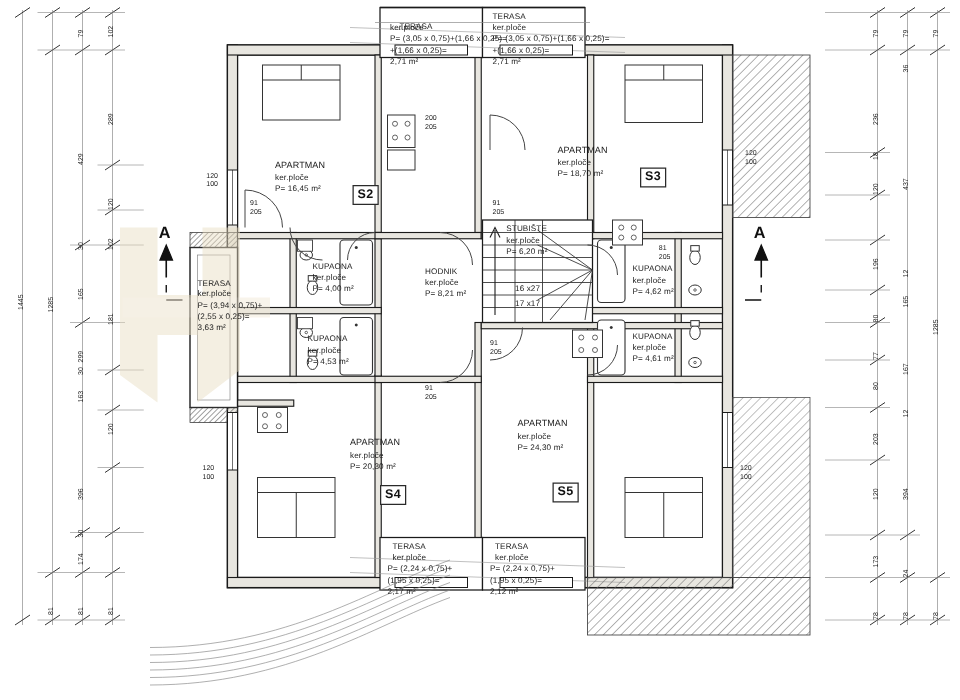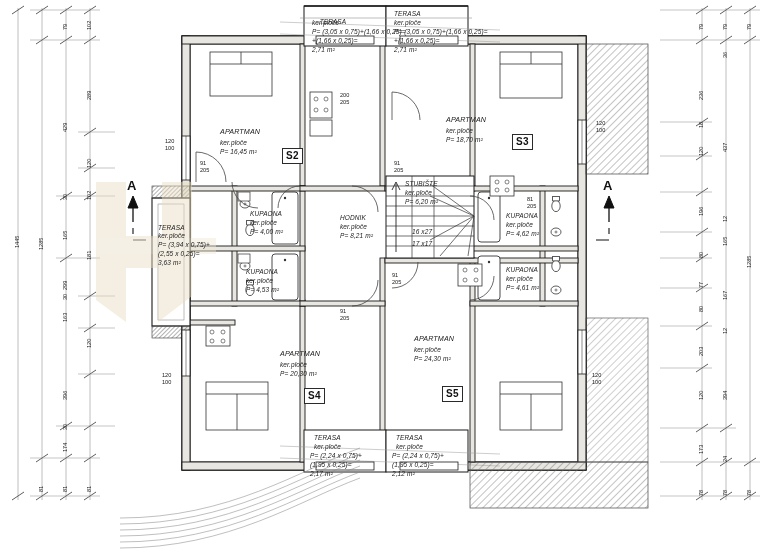--- a/index.html
+++ b/index.html
@@ -6,21 +6,21 @@
   body{
     font-family:"Liberation Sans", sans-serif;
     width:768px;height:560px;overflow:hidden;position:relative;
     color:#1a1a1a;
   }
   #plan{position:absolute;left:0;top:0;width:768px;height:560px;background:#fff;}
   .layer{position:absolute;left:0;top:0;width:768px;height:560px;}
 
   
   .lbl{position:absolute;font-size:6.5px;line-height:7.6px;color:#1b1b1b;
-       white-space:pre;letter-spacing:.1px;font-style:italic;}
+       white-space:pre;letter-spacing:.1px;}
   .lbl.big{font-size:7.2px;line-height:8.4px;}
   .dim{position:absolute;font-size:5.6px;line-height:6px;color:#202020;white-space:nowrap;}
   .dim.vert{transform-origin:0 0;transform:rotate(-90deg);}
   .tag{position:absolute;border:1px solid #2a2a2a;background:#fff;
        font-size:10px;line-height:12px;font-weight:bold;padding:1px 3px;
        color:#111;letter-spacing:.3px;}
   .sect{position:absolute;font-size:13px;font-weight:bold;color:#111;}
 
   
   #wm{position:absolute;left:92px;top:176px;width:130px;height:150px;

